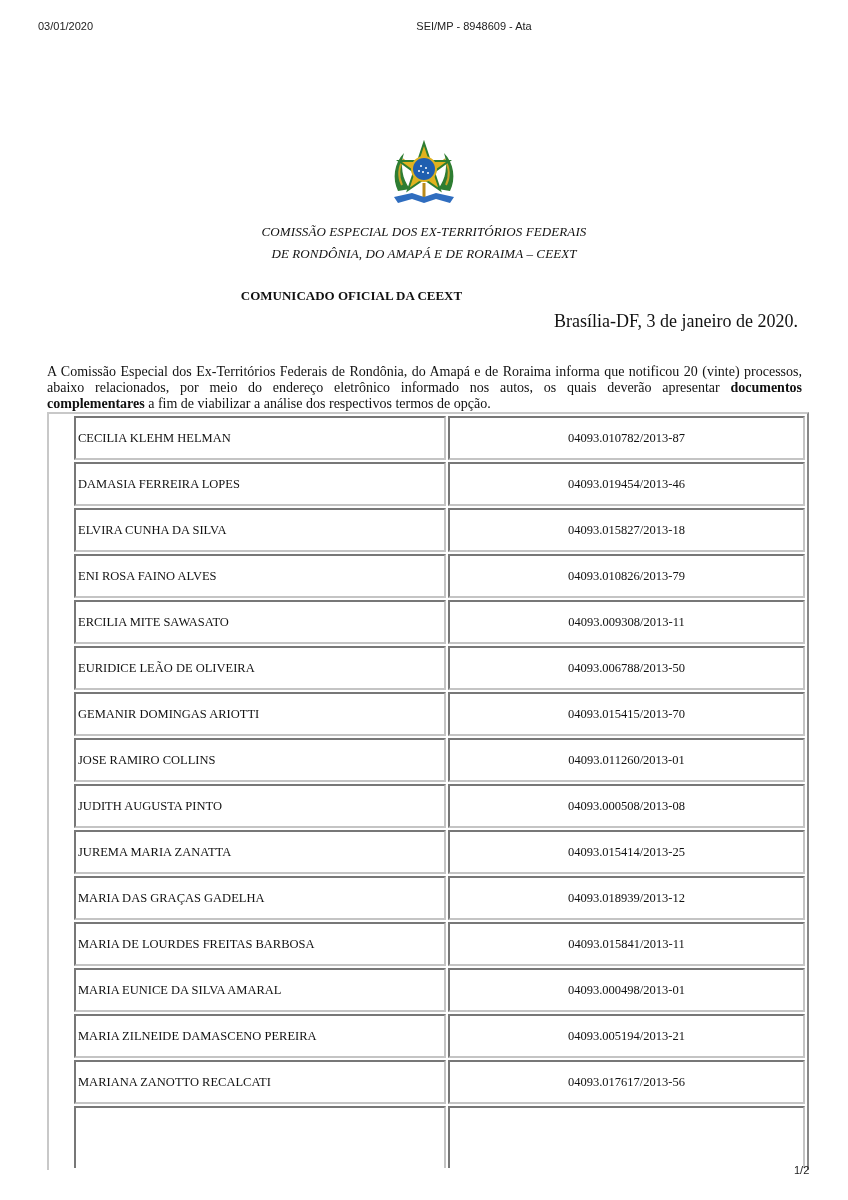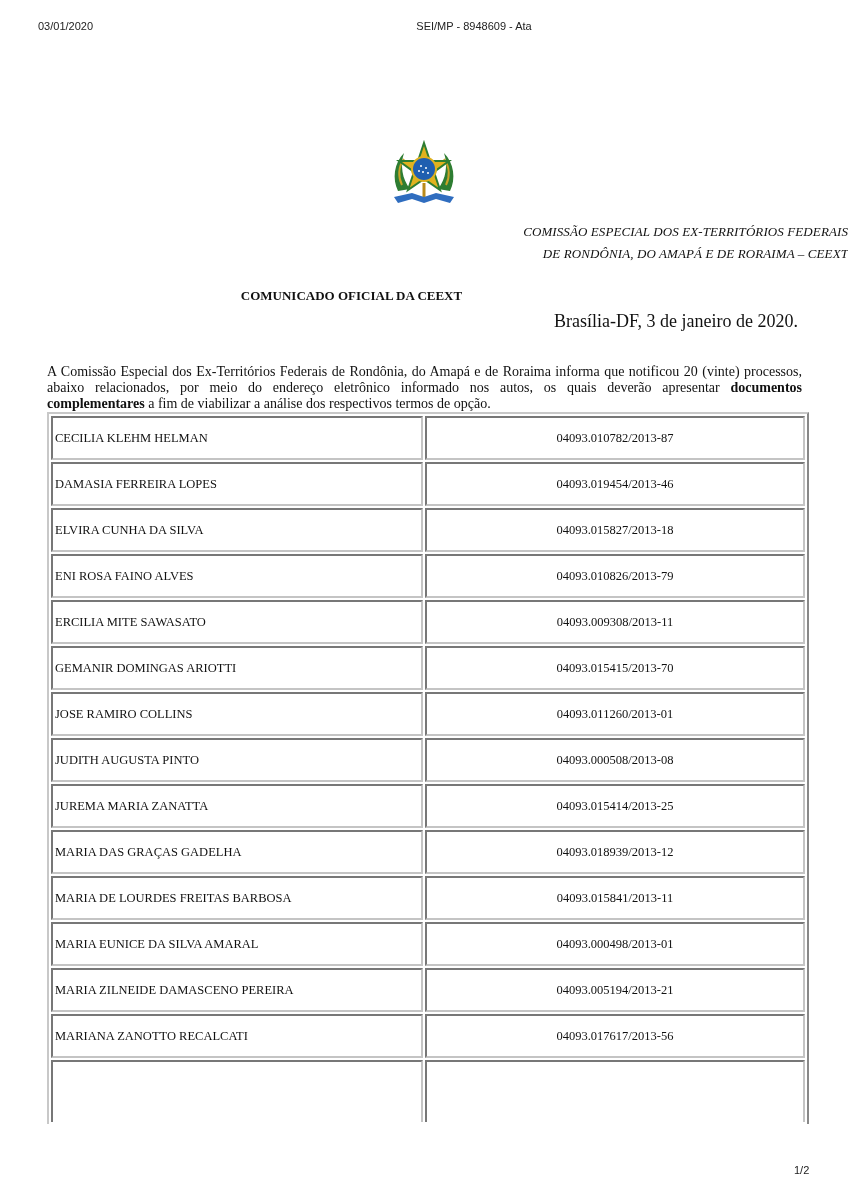--- a/index.html
+++ b/index.html
@@ -16,21 +16,21 @@
   .print-footer {
     position: absolute; top: 1164px; left: 0; width: 848px; height: 16px;
     font-family: "Liberation Sans", "DejaVu Sans", sans-serif; font-size: 11px; color: #222;
   }
   .print-footer .url { position: absolute; left: 38px; top: 0; white-space: nowrap; }
   .print-footer .page { position: absolute; left: 794px; top: 0; }
 
   .emblem { position: absolute; left: 388px; top: 139px; width: 72px; height: 72px; }
 
   .commission {
-    position: absolute; top: 221px; left: 0; width: 848px; text-align: right;
+    position: absolute; top: 221px; left: 0; width: 848px; text-align: center;
     font-style: italic; font-size: 13px; line-height: 22px; letter-spacing: 0.1px;
   }
   .doc-title {
     position: absolute; top: 288px; left: 0; width: 703px; text-align: center;
     font-weight: bold; font-size: 13px;
   }
   .place-date {
     position: absolute; top: 311px; right: 50px; font-size: 18px;
   }
   .intro {
@@ -38,20 +38,21 @@
     font-size: 14px; line-height: 16px; text-align: justify;
   }
   .intro b { font-weight: bold; }
 
   .proc-table {
     position: absolute; top: 412px; left: 47px; width: 762px;
     border: 2px solid #9a9a9a; border-bottom: none;
     border-collapse: separate; border-spacing: 2px;
     border-top-color: #c8c8c8; border-left-color: #c8c8c8;
     border-right-color: #888; 
+    padding-left: 23px;
   }
   .proc-table td {
     border: 2px solid #8a8a8a; border-top-color: #777; border-left-color: #777;
     border-right-color: #c4c4c4; border-bottom-color: #c4c4c4;
     height: 40px; padding: 0 2px; font-size: 12.5px; vertical-align: middle;
   }
   .proc-table td.name { width: 364px; text-align: left; }
   .proc-table td.proc { text-align: center; }
   .proc-table tr.empty td { height: 60px; border-bottom: none; }
 </style>
@@ -113,20 +114,24 @@
       </tr>
       <tr>
         <td class="name">ENI ROSA FAINO ALVES</td>
         <td class="proc">04093.010826/2013-79</td>
       </tr>
       <tr>
         <td class="name">ERCILIA MITE SAWASATO</td>
         <td class="proc">04093.009308/2013-11</td>
       </tr>
       <tr>
+        <td class="name">EURIDICE LEÃO DE OLIVEIRA</td>
+        <td class="proc">04093.006788/2013-50</td>
+      </tr>
+      <tr>
         <td class="name">GEMANIR DOMINGAS ARIOTTI</td>
         <td class="proc">04093.015415/2013-70</td>
       </tr>
       <tr>
         <td class="name">JOSE RAMIRO COLLINS</td>
         <td class="proc">04093.011260/2013-01</td>
       </tr>
       <tr>
         <td class="name">JUDITH AUGUSTA PINTO</td>
         <td class="proc">04093.000508/2013-08</td>

